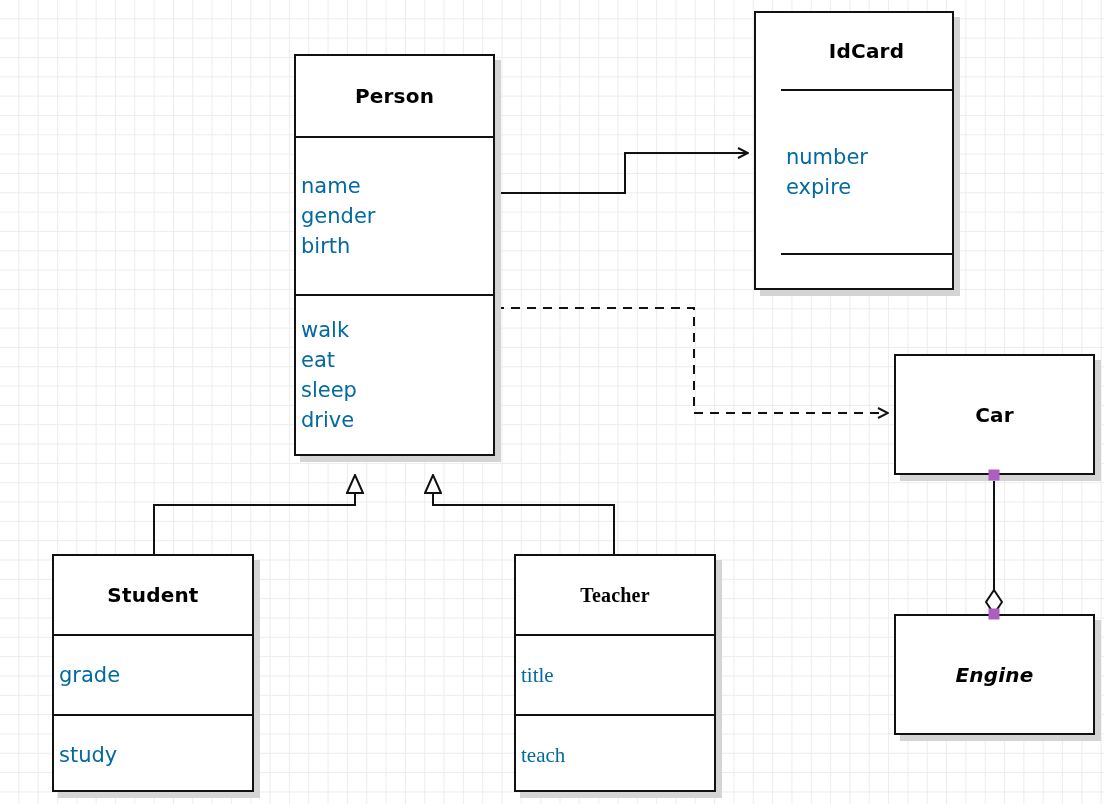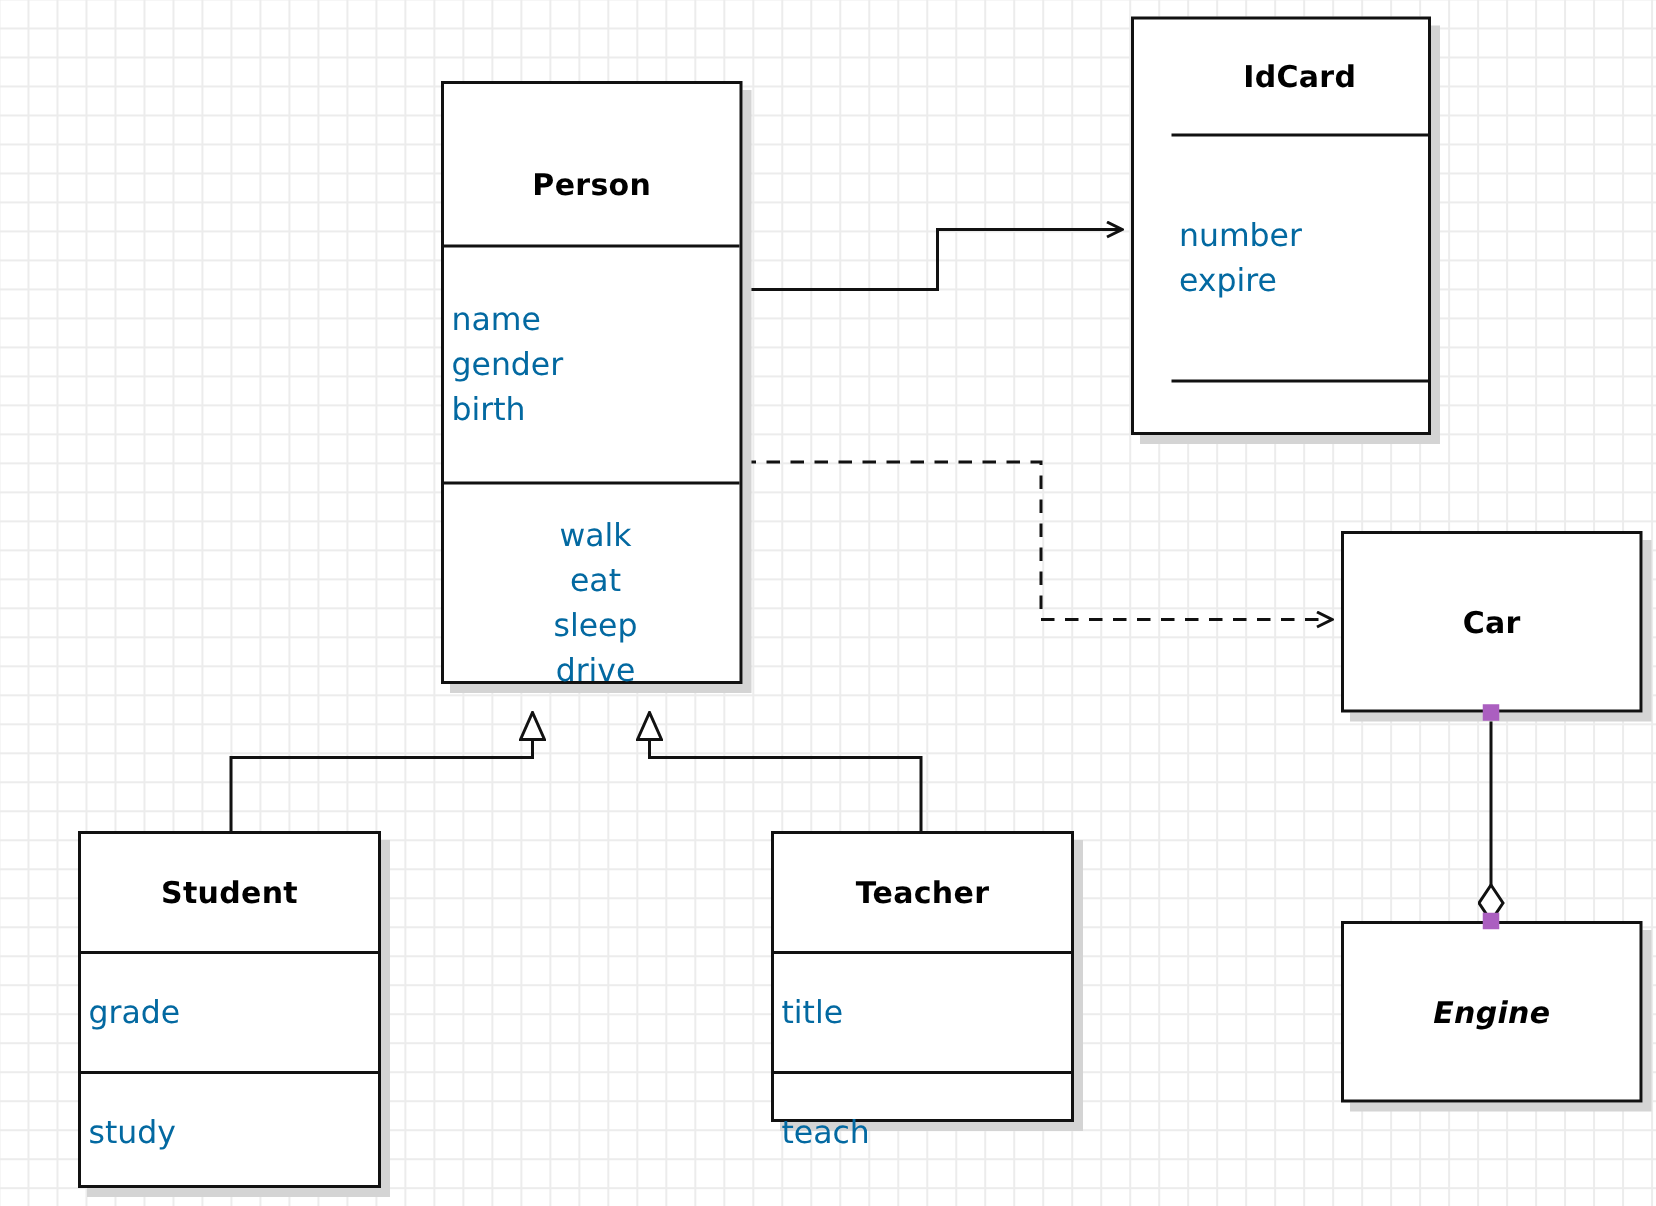--- a/index.html
+++ b/index.html
@@ -97,27 +97,27 @@
 
     <path d="M 614 554 L 614 505 L 433 505 L 433 475" fill="none" stroke="#111111" stroke-width="2" marker-end="url(#hollowTriangle)"></path>
 
     <path d="M 994 475 L 994 614" fill="none" stroke="#111111" stroke-width="2" marker-end="url(#hollowDiamond)"></path>
   </svg>
 
   <div class="handle" style="left:994px; top:475px; background:#ab5fc0;"></div>
   <div class="handle" style="left:994px; top:614px; background:#ab5fc0;"></div>
 
   <div class="uml-class" style="left:294px; top:54px; width:201px; height:402px;">
-    <div class="compartment class-title" style="height:80px;margin-top:27px;">Person</div>
+    <div class="compartment class-title" style="height:80px;">Person</div>
     <div class="compartment member-list" style="height:158px;">
       <div class="member">name</div>
       <div class="member">gender</div>
       <div class="member">birth</div>
     </div>
-    <div class="compartment member-list" style="height:160px;text-align:center;">
+    <div class="compartment member-list" style="height:160px;">
       <div class="member">walk</div>
       <div class="member">eat</div>
       <div class="member">sleep</div>
       <div class="member">drive</div>
     </div>
   </div>
 
   <div class="uml-class" style="left:754px; top:11px; width:200px; height:279px;padding-left:25px;">
     <div class="compartment class-title" style="height:76px;">IdCard</div>
     <div class="compartment member-list" style="height:164px;">
@@ -130,21 +130,21 @@
   <div class="uml-class" style="left:52px; top:554px; width:202px; height:238px;">
     <div class="compartment class-title" style="height:78px;">Student</div>
     <div class="compartment member-list" style="height:80px;">
       <div class="member">grade</div>
     </div>
     <div class="compartment member-list" style="height:80px;">
       <div class="member">study</div>
     </div>
   </div>
 
-  <div class="uml-class" style="left:514px; top:554px; width:202px; height:194px;">
+  <div class="uml-class" style="left:514px; top:554px; width:202px; height:238px;font-family:Liberation Serif, serif;">
     <div class="compartment class-title" style="height:78px;">Teacher</div>
     <div class="compartment member-list" style="height:80px;">
       <div class="member">title</div>
     </div>
     <div class="compartment member-list" style="height:80px;">
       <div class="member">teach</div>
     </div>
   </div>
 
   <div class="uml-class" style="left:894px; top:354px; width:201px; height:121px;">

